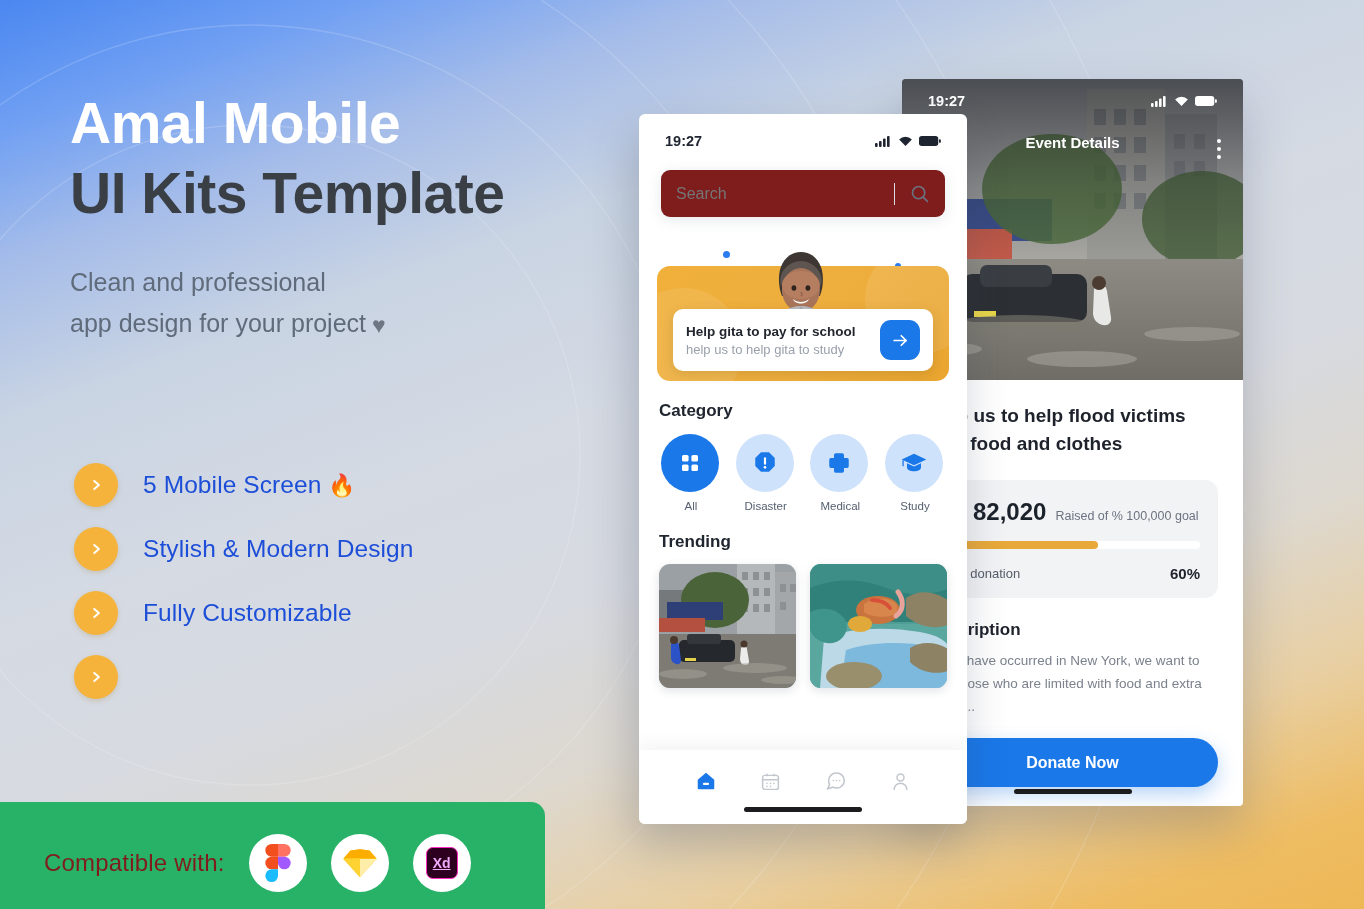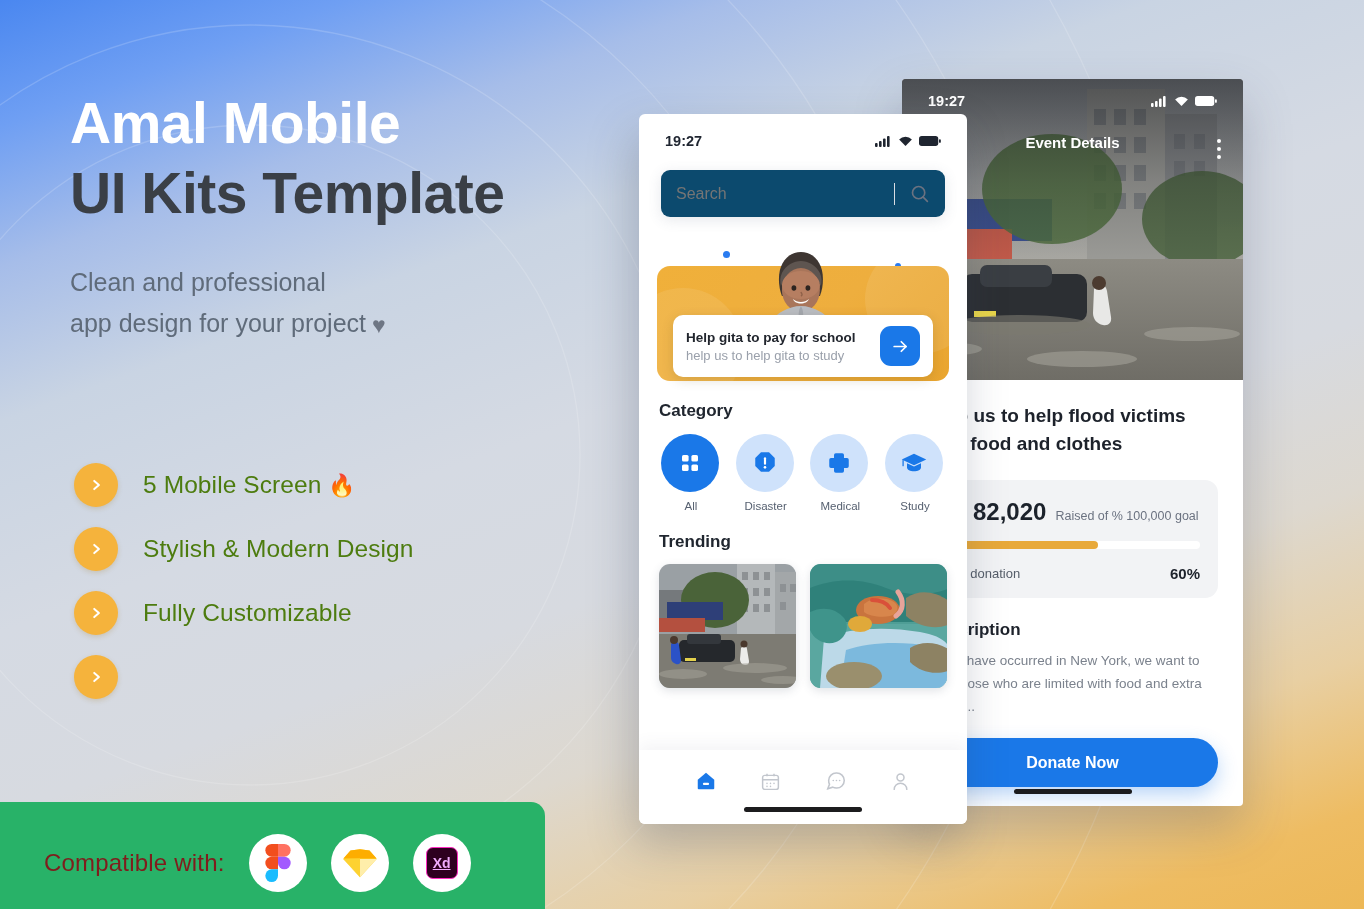--- a/index.html
+++ b/index.html
@@ -50,21 +50,21 @@
   #feature-list { position: absolute; left: 74px; top: 453px; width: 520px; }
   .feature-row { display: flex; align-items: center; height: 64px; }
   .chev-badge {
     width: 44px; height: 44px; border-radius: 50%;
     background: #f5b33c; flex: 0 0 44px;
     display: flex; align-items: center; justify-content: center;
     box-shadow: 0 2px 5px rgba(160,120,30,.22);
   }
   .chev-badge svg { display: block; }
   .feature-label {
-    margin-left: 25px; font-size: 24.5px; color: #4d7c0f;
+    margin-left: 25px; font-size: 24.5px; color: #1d4ed8;
     letter-spacing: .1px; white-space: nowrap;
   }
   .fire-glyph { font-size: 22px; margin-left: 7px; }
 
   
   #compat-banner {
     position: absolute; left: -14px; top: 802px;
     width: 559px; height: 122px;
     background: #28b268; border-radius: 14px;
     display: flex; align-items: center; padding-left: 58px;
@@ -96,21 +96,21 @@
   
   .statusbar {
     display: flex; align-items: center; justify-content: space-between;
     padding: 0 26px; height: 44px; font-size: 14.5px; font-weight: bold;
   }
   .statusbar .icons { display: flex; align-items: center; gap: 6px; }
 
   
   #phone-front .statusbar { color: #1f2530; padding-top: 10px; }
   #search-bar {
-    margin: 12px 22px 0; height: 47px; background: #0c4a6e;
+    margin: 12px 22px 0; height: 47px; background: #7f1d1d;
     border-radius: 9px; box-shadow: 0 3px 14px rgba(80,90,120,.14);
     display: flex; align-items: center; padding: 0 15px;
   }
   #search-input {
     border: 0; outline: 0; flex: 1; font-size: 16px; color: #9aa1ac;
     font-family: "Liberation Sans", sans-serif; background: transparent;
   }
   .sep-bar { width: 1px; height: 22px; background: #d9dde3; margin-right: 14px; }
 
   
@@ -122,21 +122,21 @@
   }
   #hero-card .blob {
     position: absolute; border-radius: 50%; background: rgba(255,255,255,.09);
   }
   #hero-boy {
     position: absolute; left: 50%; transform: translateX(-52%);
     top: 0; width: 104px; height: 112px; overflow: hidden;
   }
   .dot { position: absolute; border-radius: 50%; background: #2a7cf0; }
   #hero-inner {
-    position: absolute; left: 16px; right: 16px; bottom: 4px;
+    position: absolute; left: 16px; right: 16px; bottom: 10px;
     background: #fff; border-radius: 10px; height: 62px;
     display: flex; align-items: center; padding: 0 13px;
     box-shadow: 0 3px 12px rgba(90,70,20,.18);
   }
   #hero-texts { flex: 1; }
   #hero-title { font-size: 13.5px; font-weight: bold; color: #22262e; }
   #hero-sub { font-size: 13px; color: #9aa0ab; margin-top: 3px; }
   #hero-arrow {
     width: 40px; height: 40px; border-radius: 11px; background: #1a78e8;
     display: flex; align-items: center; justify-content: center; flex: 0 0 40px;

